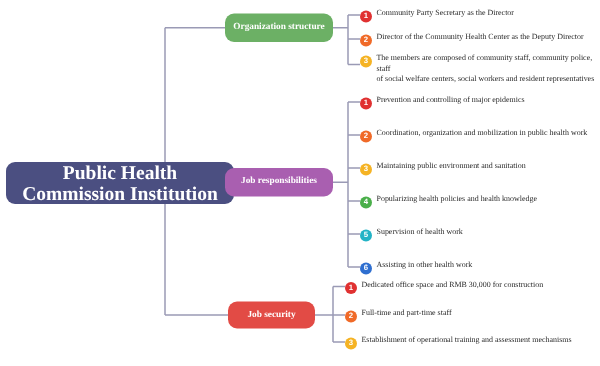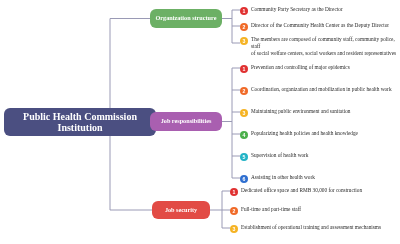--- a/index.html
+++ b/index.html
@@ -40,21 +40,21 @@
     line-height: 1.1;
     border-radius: 5px;
     padding: 0 4px;
   }
   .node-root {
     left: 4px;
     top: 108px;
     width: 152px;
     height: 28px;
     background: #4b4f81;
-    font-size: 10px;
+    font-size: 13px;
     border-radius: 6px;
   }
   .node-branch {
     font-size: 6.2px;
     border-radius: 6px;
   }
   .node-org {
     left: 150px;
     top: 9px;
     width: 72px;

